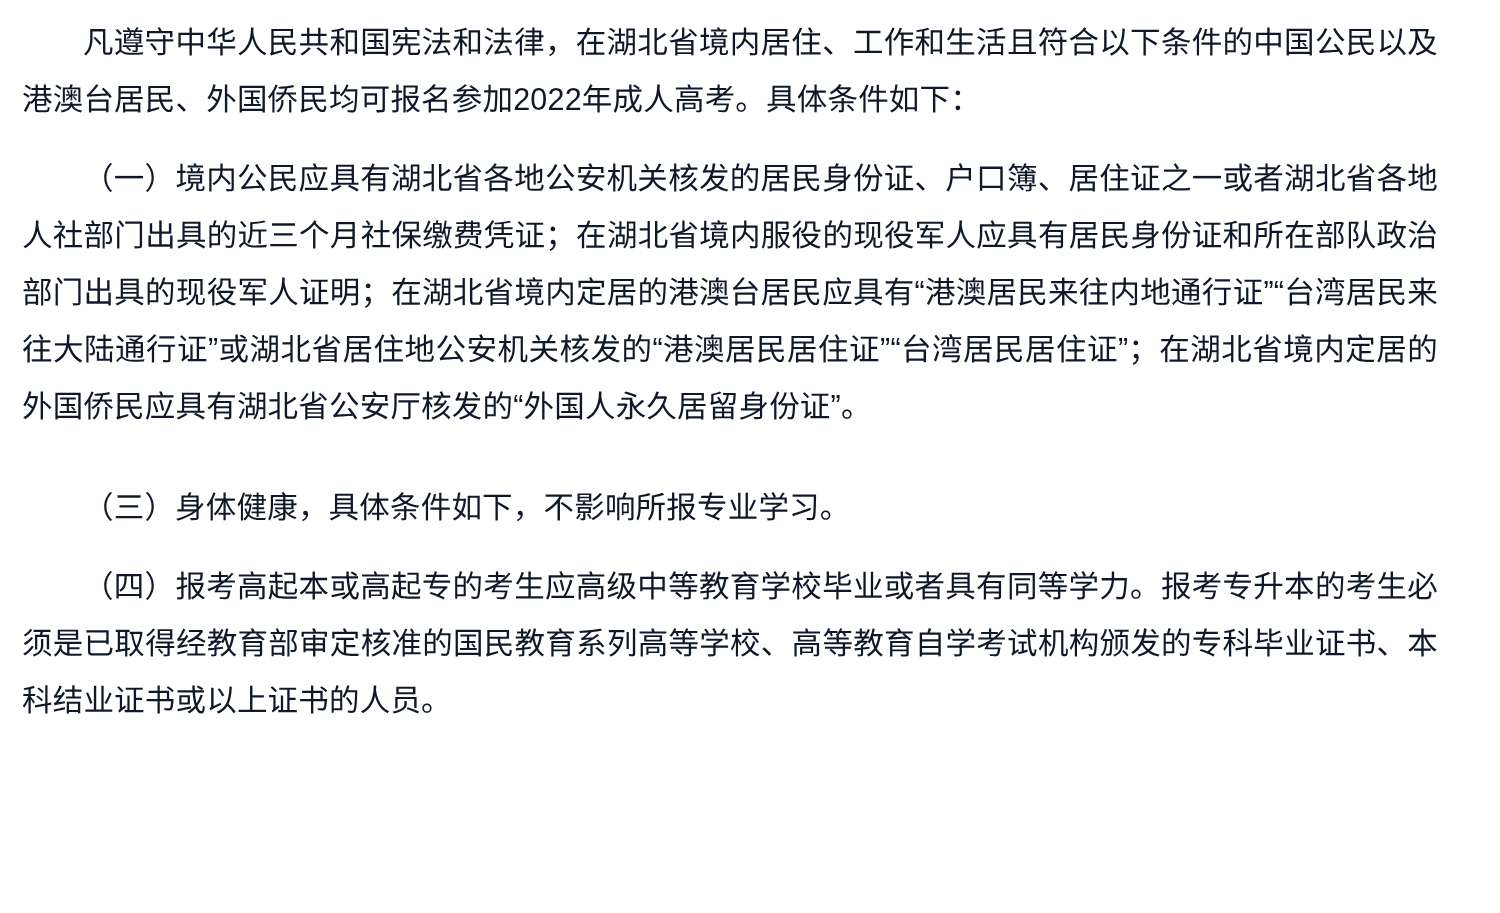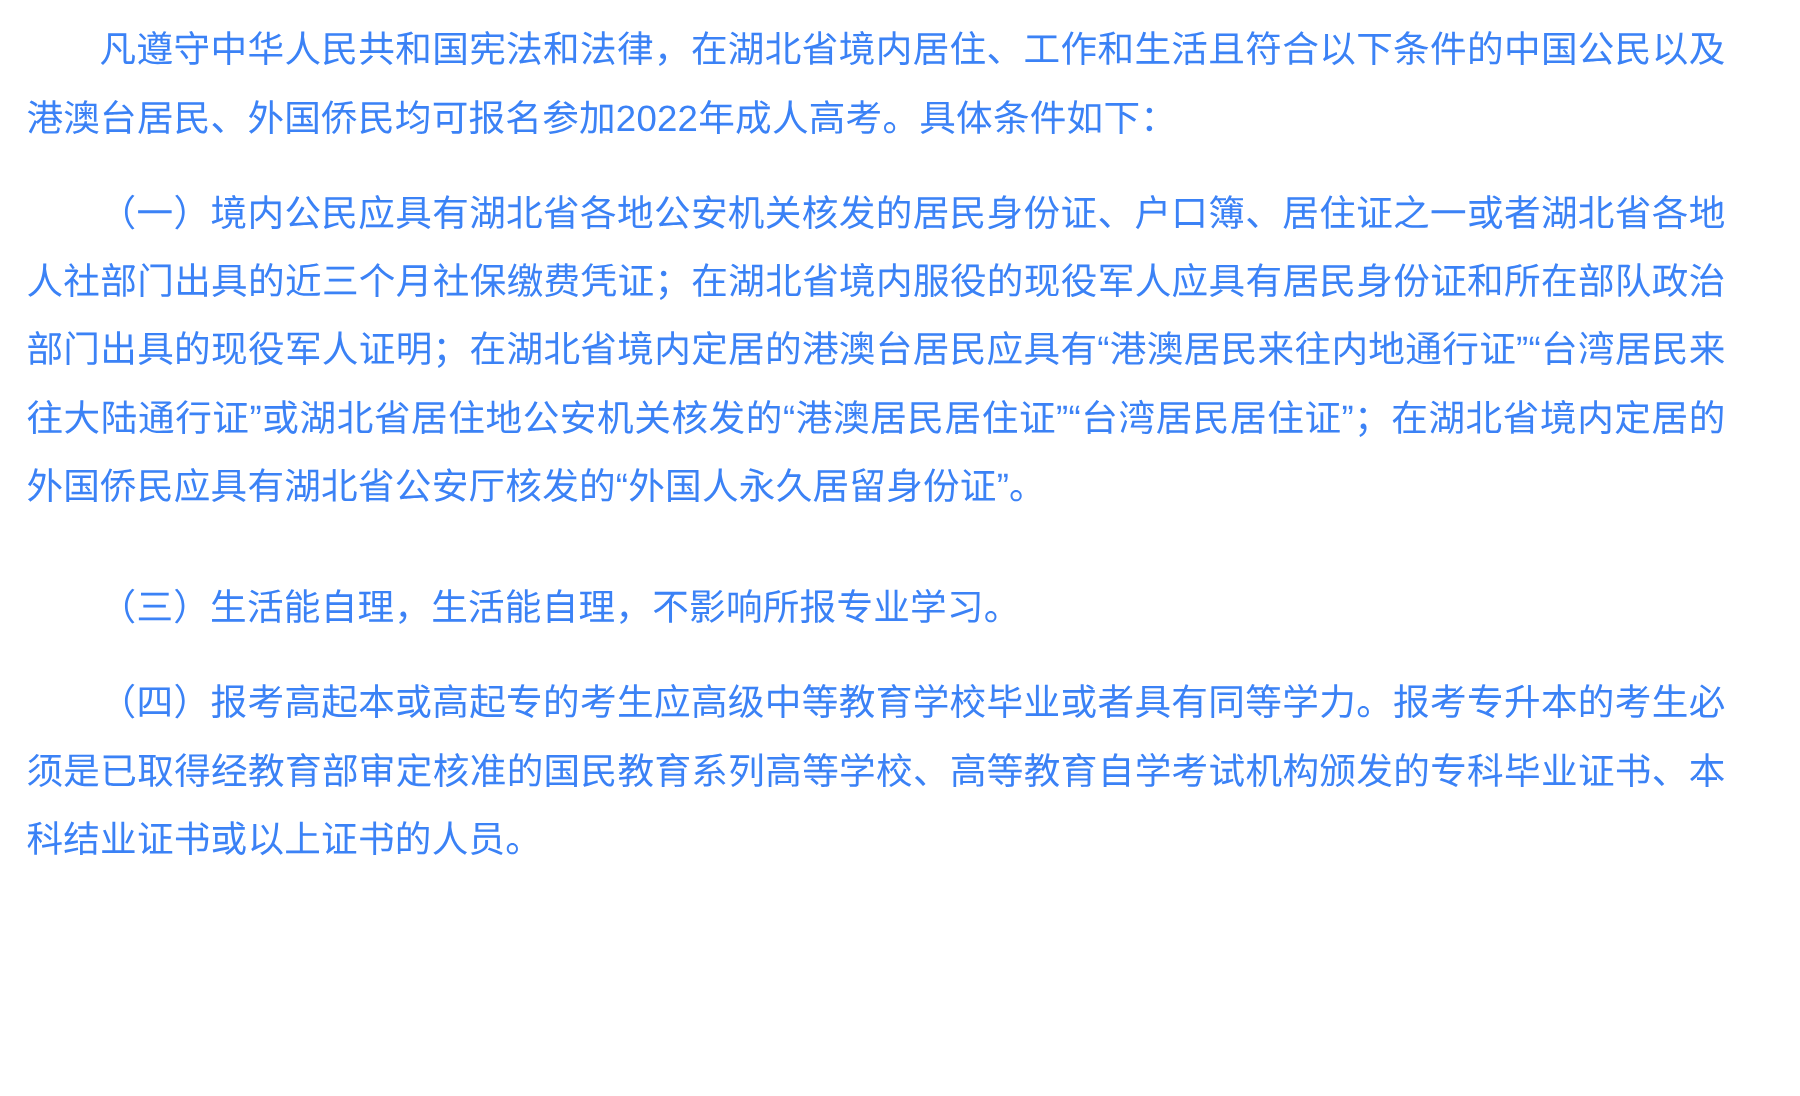--- a/index.html
+++ b/index.html
@@ -21,36 +21,36 @@
     padding: 14px 62px 0 22px;
   }
   .para {
     font-size: 30.5px;
     line-height: 57px;
     letter-spacing: 0.2px;
     text-align: justify;
     text-justify: inter-ideograph;
     margin: 0;
     text-indent: 2em;
-    color: #3b82f6;
+    color: #0f172a;
     white-space: normal;
   }
   .gap-md { height: 22px; }
 </style>
 </head>
 <body>
 
 <div id="doc">
 
   <p class="para">凡遵守中华人民共和国宪法和法律，在湖北省境内居住、工作和生活且符合以下条件的中国公民以及港澳台居民、外国侨民均可报名参加2022年成人高考。具体条件如下：</p>
   <div class="gap-md"></div>
 
   <p class="para">（一）境内公民应具有湖北省各地公安机关核发的居民身份证、户口簿、居住证之一或者湖北省各地人社部门出具的近三个月社保缴费凭证；在湖北省境内服役的现役军人应具有居民身份证和所在部队政治部门出具的现役军人证明；在湖北省境内定居的港澳台居民应具有“港澳居民来往内地通行证”“台湾居民来往大陆通行证”或湖北省居住地公安机关核发的“港澳居民居住证”“台湾居民居住证”；在湖北省境内定居的外国侨民应具有湖北省公安厅核发的“外国人永久居留身份证”。</p>
   <div class="gap-md"></div>
 
   <div class="gap-md"></div>
 
-  <p class="para">（三）生活能自理，生活能自理，不影响所报专业学习。</p>
+  <p class="para">（三）身体健康，具体条件如下，不影响所报专业学习。</p>
   <div class="gap-md"></div>
 
   <p class="para">（四）报考高起本或高起专的考生应高级中等教育学校毕业或者具有同等学力。报考专升本的考生必须是已取得经教育部审定核准的国民教育系列高等学校、高等教育自学考试机构颁发的专科毕业证书、本科结业证书或以上证书的人员。</p>
 
 </div>
 
 </body></html>

